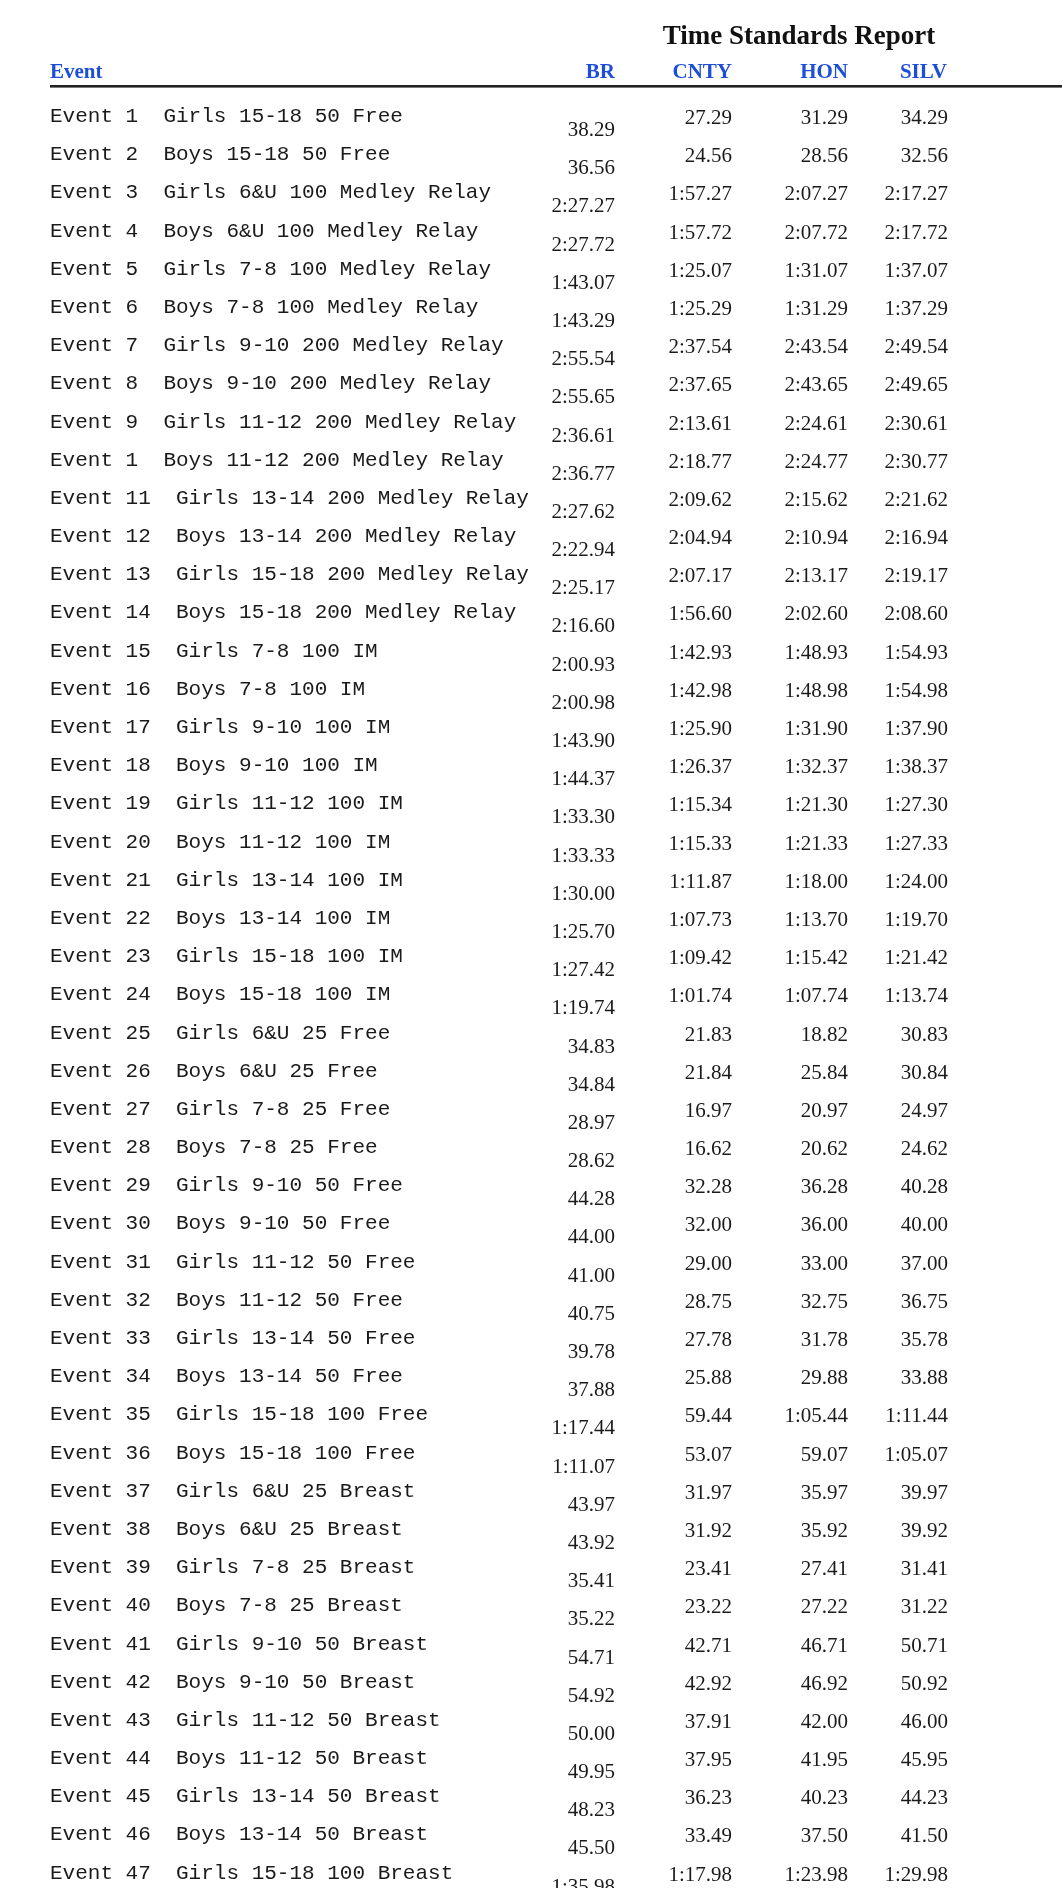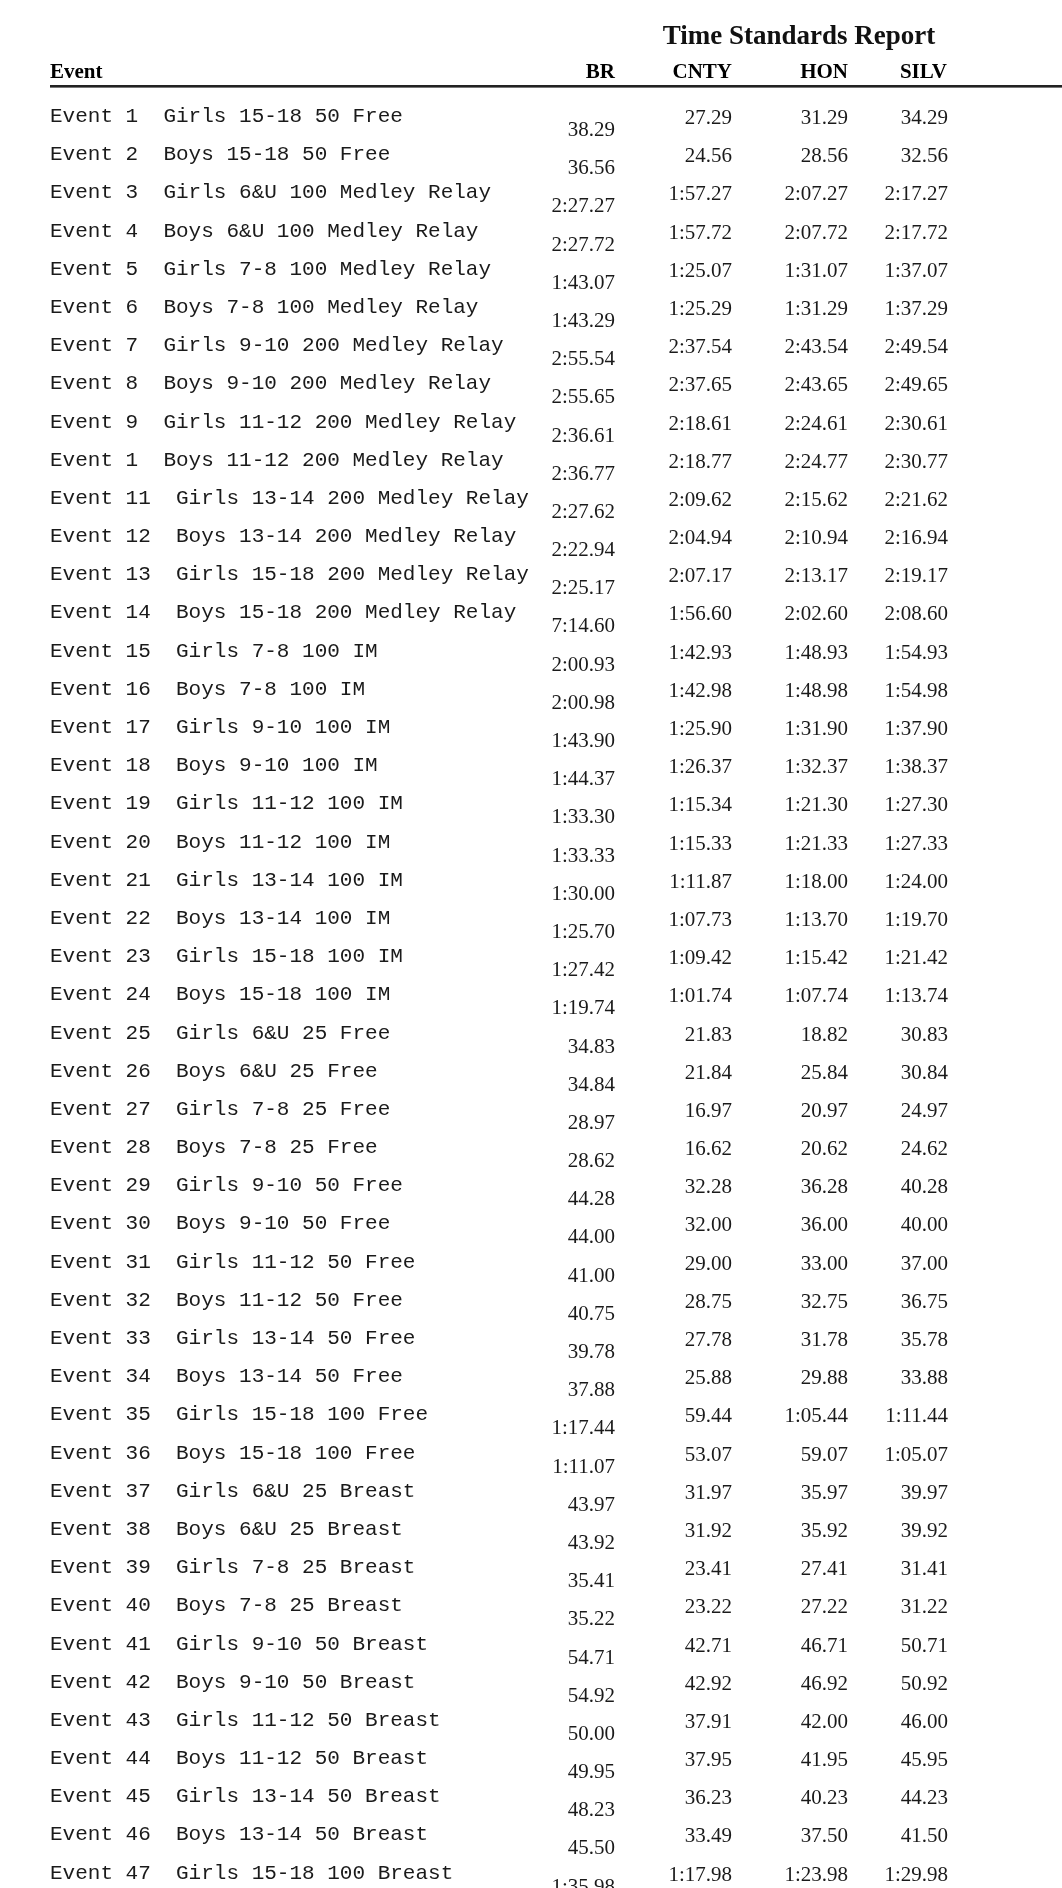--- a/index.html
+++ b/index.html
@@ -28,21 +28,21 @@
     margin-top: 12px;
   }
   .header {
     position: absolute;
     left: 50px;
     top: 58px;
     width: 1012px;
     height: 28px;
     font-weight: bold;
     font-size: 21px;
-    color: #000000;
+    color: #1d4ed8;
   }
   .header .col-event {
     position: absolute;
     left: 0;
     bottom: 2px;
   }
   .header .col-val {
     position: absolute;
     bottom: 2px;
     text-align: right;
@@ -156,21 +156,21 @@
     <div class="row">
       <span class="ev">Event 8  Boys 9-10 200 Medley Relay</span>
       <span class="v c-br">2:55.65</span>
       <span class="v c-cnty">2:37.65</span>
       <span class="v c-hon">2:43.65</span>
       <span class="v c-silv">2:49.65</span>
     </div>
     <div class="row">
       <span class="ev">Event 9  Girls 11-12 200 Medley Relay</span>
       <span class="v c-br">2:36.61</span>
-      <span class="v c-cnty">2:18.61</span>
+      <span class="v c-cnty">2:13.61</span>
       <span class="v c-hon">2:24.61</span>
       <span class="v c-silv">2:30.61</span>
     </div>
     <div class="row">
       <span class="ev">Event 1  Boys 11-12 200 Medley Relay</span>
       <span class="v c-br">2:36.77</span>
       <span class="v c-cnty">2:18.77</span>
       <span class="v c-hon">2:24.77</span>
       <span class="v c-silv">2:30.77</span>
     </div>
@@ -190,21 +190,21 @@
     </div>
     <div class="row">
       <span class="ev">Event 13  Girls 15-18 200 Medley Relay</span>
       <span class="v c-br">2:25.17</span>
       <span class="v c-cnty">2:07.17</span>
       <span class="v c-hon">2:13.17</span>
       <span class="v c-silv">2:19.17</span>
     </div>
     <div class="row">
       <span class="ev">Event 14  Boys 15-18 200 Medley Relay</span>
-      <span class="v c-br">7:14.60</span>
+      <span class="v c-br">2:16.60</span>
       <span class="v c-cnty">1:56.60</span>
       <span class="v c-hon">2:02.60</span>
       <span class="v c-silv">2:08.60</span>
     </div>
     <div class="row">
       <span class="ev">Event 15  Girls 7-8 100 IM</span>
       <span class="v c-br">2:00.93</span>
       <span class="v c-cnty">1:42.93</span>
       <span class="v c-hon">1:48.93</span>
       <span class="v c-silv">1:54.93</span>

